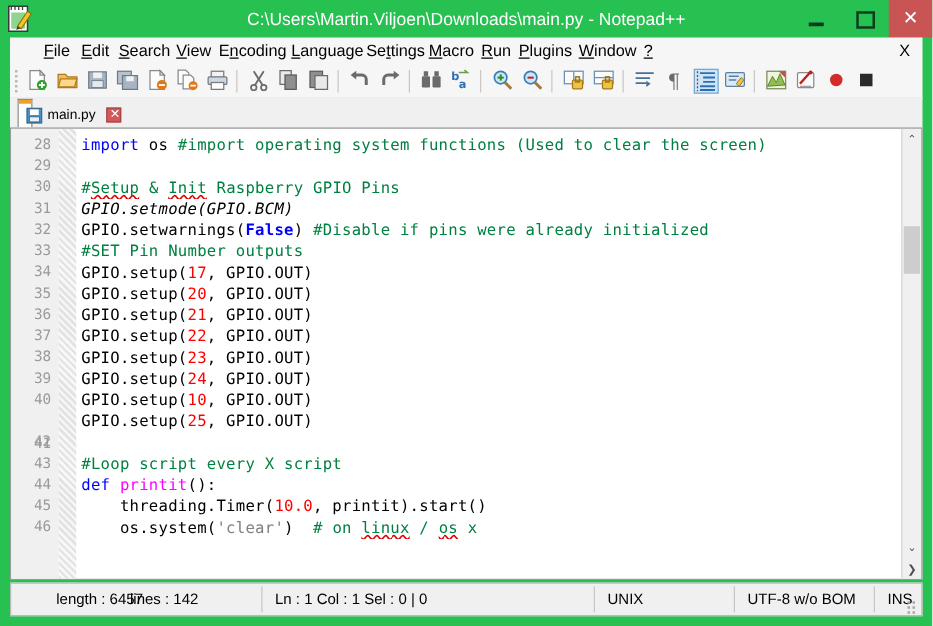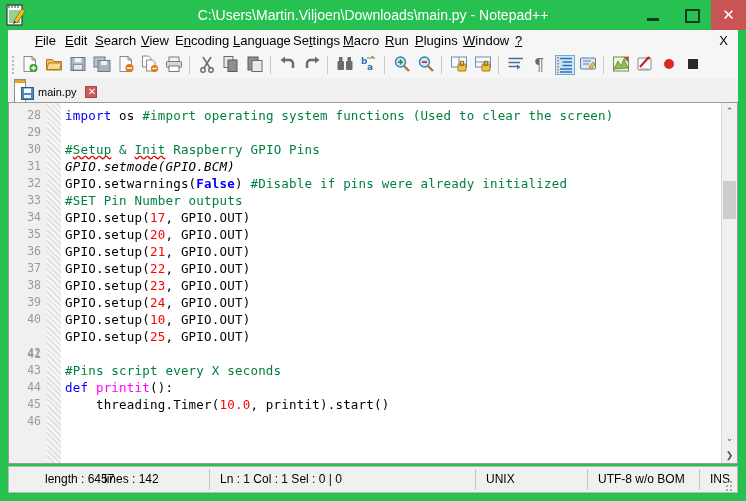--- a/index.html
+++ b/index.html
@@ -410,23 +410,24 @@
         <div class="cl" style="top: 89px;"><span class="cm">#SET Pin Number outputs</span></div>
         <div class="cl" style="top: 106px;"><span>GPIO.setup(</span><span class="num">17</span><span>, GPIO.OUT)</span></div>
         <div class="cl" style="top: 123px;"><span>GPIO.setup(</span><span class="num">20</span><span>, GPIO.OUT)</span></div>
         <div class="cl" style="top: 140px;"><span>GPIO.setup(</span><span class="num">21</span><span>, GPIO.OUT)</span></div>
         <div class="cl" style="top: 157px;"><span>GPIO.setup(</span><span class="num">22</span><span>, GPIO.OUT)</span></div>
         <div class="cl" style="top: 174px;"><span>GPIO.setup(</span><span class="num">23</span><span>, GPIO.OUT)</span></div>
         <div class="cl" style="top: 191px;"><span>GPIO.setup(</span><span class="num">24</span><span>, GPIO.OUT)</span></div>
         <div class="cl" style="top: 208px;"><span>GPIO.setup(</span><span class="num">10</span><span>, GPIO.OUT)</span></div>
         <div class="cl" style="top: 225px;"><span>GPIO.setup(</span><span class="num">25</span><span>, GPIO.OUT)</span></div>
         <div class="cl" style="top: 242px;"></div>
-        <div class="cl" style="top: 259px;"><span class="cm">#Pins script every X seconds</span></div>
+        <div class="cl" style="top: 259px;"><span class="cm">#Loop script every X script</span></div>
         <div class="cl" style="top: 276px;"><span class="kw">def</span><span> </span><span class="fn">printit</span><span>():</span></div>
         <div class="cl" style="top: 293px;"><span>    threading.Timer(</span><span class="num">10.0</span><span>, printit).start()</span></div>
+        <div class="cl" style="top: 310px;"><span>    os.system(</span><span class="str">'clear'</span><span>)  </span><span class="cm"># on </span><span class="cm sp">linux</span><span class="cm"> / </span><span class="cm sp">os</span><span class="cm"> x</span></div>
       </div>
 
     <div id="vsb">
       <div id="vsb-up">⌃</div>
       <div id="vsb-thumb"></div>
       <div id="vsb-dn">⌄</div>
       <div id="hsb-right">❯</div>
     </div>
   </div>
 

